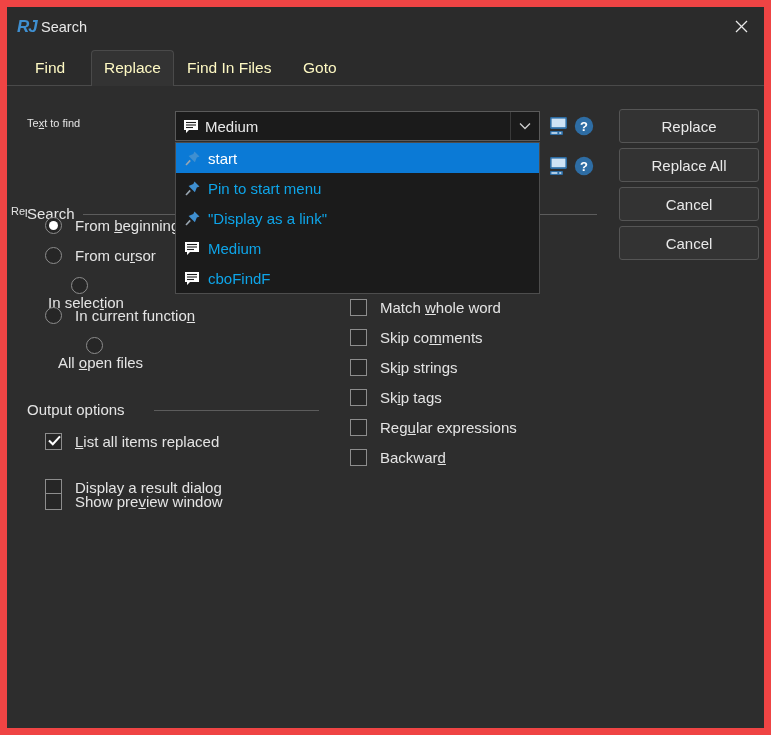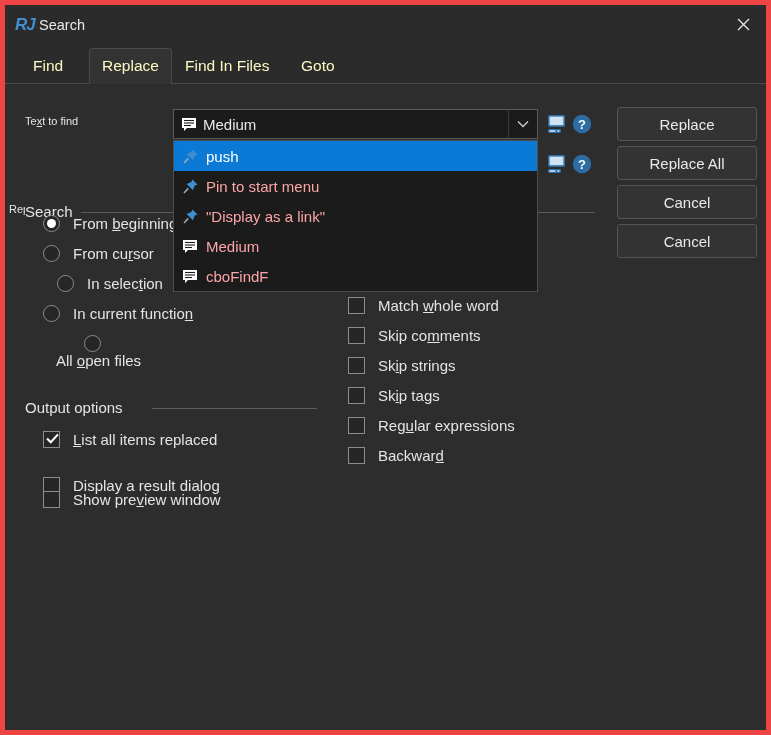--- a/index.html
+++ b/index.html
@@ -4,21 +4,21 @@
 <style>
   html,body{margin:0;padding:0;}
   body{
     width:771px;height:735px;overflow:hidden;
     background:#1e1e1e;
     font-family:"Liberation Sans","DejaVu Sans",sans-serif;
     -webkit-font-smoothing:antialiased;
   }
   .window{
     position:relative;width:771px;height:735px;box-sizing:border-box;
-    background:#2d2d2d;border:5px solid #ef4444;
+    background:#2d2d2d;border:7px solid #ef4444;
   }
   
   .titlebar{
     position:absolute;left:0;top:0;width:100%;height:40px;
     background:#2b2b2b;border-bottom:none;
   }
   .logo{
     position:absolute;left:10px;top:10px;width:24px;height:20px;
     color:#3f8fd0;font-weight:bold;font-style:italic;font-size:17px;
     letter-spacing:-1px;line-height:20px;
@@ -78,21 +78,21 @@
     width:28px;height:100%;display:flex;align-items:center;justify-content:center;
     border-left:1px solid #3a3a3a;
   }
   
   .dropdown{
     position:absolute;background:#1b1b1b;border:1px solid #4d4d4d;
     box-sizing:border-box;z-index:40;
   }
   .dd-item{
     height:30px;display:flex;align-items:center;padding-left:8px;
-    font-size:15px;color:#fca5a5;cursor:pointer;box-sizing:border-box;
+    font-size:15px;color:#0ea5e9;cursor:pointer;box-sizing:border-box;
   }
   .dd-item.sel{background:#0b7ad6;color:#ffffff;}
   .dd-item .diicon{width:24px;display:flex;align-items:center;}
   
   .sidebtn{position:absolute;cursor:pointer;display:flex;}
   
   .grouplabel{
     position:absolute;font-size:15px;color:#e4e4e4;background:#2d2d2d;
     padding-right:8px;white-space:nowrap;
   }
@@ -178,21 +178,21 @@
     </div>
 
     <div class="dropdown" style="left:168px;top:56px;width:365px;">
       <div class="dd-item sel">
         <span class="diicon">
           <svg width="17" height="17" viewBox="0 0 17 17">
             <path d="M10.5 1.5 L15.5 6.5 L12.8 7.6 L10.9 12.2 L4.6 5.9 L9.3 4.1 Z" fill="#3f8fd0"></path>
             <line x1="6.2" y1="10.4" x2="2" y2="15" stroke="#9aa7b2" stroke-width="1.6"></line>
           </svg>
         </span>
-        <span>push</span>
+        <span>start</span>
       </div>
       <div class="dd-item">
         <span class="diicon">
           <svg width="17" height="17" viewBox="0 0 17 17">
             <path d="M10.5 1.5 L15.5 6.5 L12.8 7.6 L10.9 12.2 L4.6 5.9 L9.3 4.1 Z" fill="#3f8fd0"></path>
             <line x1="6.2" y1="10.4" x2="2" y2="15" stroke="#9aa7b2" stroke-width="1.6"></line>
           </svg>
         </span>
         <span>Pin to start menu</span>
       </div>
@@ -271,21 +271,21 @@
     <div class="radio-row" style="left:38px;top:131px;">
       <span class="radio checked">
           <span class="dot"></span>
         </span>
       <span class="rlabel">From <u>b</u>eginning</span>
     </div>
     <div class="radio-row" style="left:38px;top:161px;justify-content:flex-end;">
       <span class="radio"></span>
       <span class="rlabel">From cu<u>r</u>sor</span>
     </div>
-    <div class="radio-row" style="left:52px;top:191px;">
+    <div class="radio-row" style="left:28px;top:191px;flex-direction:column;">
       <span class="radio"></span>
       <span class="rlabel">In selec<u>t</u>ion</span>
     </div>
     <div class="radio-row" style="left:38px;top:221px;">
       <span class="radio"></span>
       <span class="rlabel">In current functio<u>n</u></span>
     </div>
     <div class="radio-row" style="left:38px;top:251px;flex-direction:column;">
       <span class="radio"></span>
       <span class="rlabel">All <u>o</u>pen files</span>

